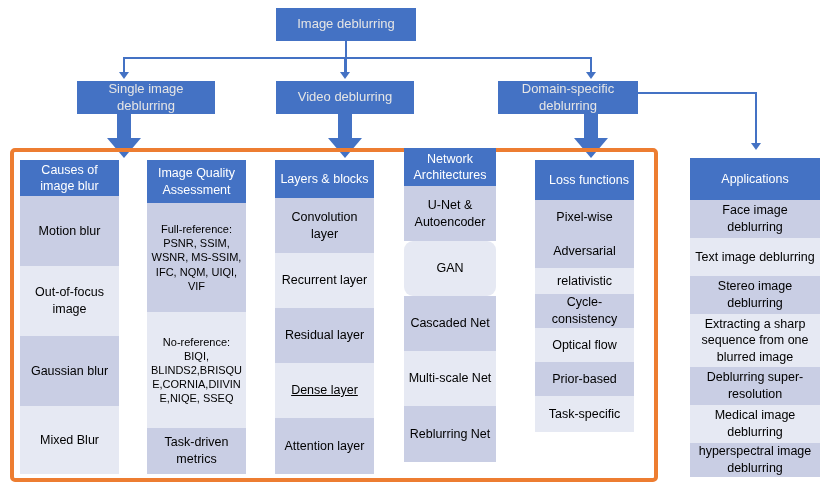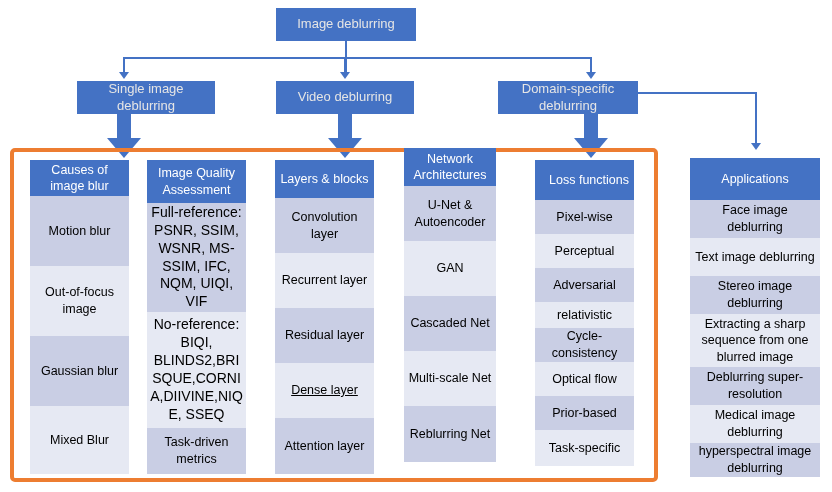--- a/index.html
+++ b/index.html
@@ -119,24 +119,24 @@
     display: flex;
     align-items: center;
     justify-content: center;
     text-align: center;
     box-sizing: border-box;
     padding: 2px 3px;
     word-break: break-word;
   }
   .cell.odd  { background: #C9CEE4; }
   .cell.even { background: #E6E9F3; }
-  .cell.dense { font-size: 14px; line-height: 1.28; }
-
-  
-  #col-causes  { left: 20px;  top: 160px; width: 99px;  height: 314px; margin-left: 10px; }
+  .cell.dense { font-size: 11px; line-height: 1.28; }
+
+  
+  #col-causes  { left: 20px;  top: 160px; width: 99px;  height: 314px; }
   #col-iqa     { left: 147px; top: 160px; width: 99px;  height: 314px; }
   #col-layers  { left: 275px; top: 160px; width: 99px;  height: 314px; }
   #col-nets    { left: 404px; top: 148px; width: 92px; height: 314px; }
   #col-loss    { left: 535px; top: 160px; width: 99px;  height: 314px; }
   #col-apps    { left: 690px; top: 158px; width: 130px; height: 319px; }
 </style>
 </head>
 <body>
 
 <div id="canvas">
@@ -199,30 +199,29 @@
     <div class="cell odd" style="height:55px;">Convolution layer</div>
     <div class="cell even" style="height:55px;">Recurrent layer</div>
     <div class="cell odd" style="height:55px;">Residual layer</div>
     <div class="cell even" style="height:55px;text-decoration:underline;">Dense layer</div>
     <div class="cell odd" style="height:56px;">Attention layer</div>
   </div>
 
   <div class="column" id="col-nets">
     <div class="col-head" style="height:38px;">Network Architectures</div>
     <div class="cell odd" style="height:55px;">U-Net &amp; Autoencoder</div>
-    <div class="cell even" style="height:55px;">GAN</div>
+    <div class="cell even" style="height:55px;border-radius:9px;">GAN</div>
     <div class="cell odd" style="height:55px;">Cascaded Net</div>
     <div class="cell even" style="height:55px;">Multi-scale Net</div>
     <div class="cell odd" style="height:56px;">Reblurring Net</div>
   </div>
 
   <div class="column" id="col-loss">
     <div class="col-head" style="height:40px;padding-left:12px;">Loss functions</div>
     <div class="cell odd" style="height:34px;">Pixel-wise</div>
-    <div class="cell even" style="height:34px;">Perceptual</div>
     <div class="cell odd" style="height:34px;">Adversarial</div>
     <div class="cell even" style="height:26px;">relativistic</div>
     <div class="cell odd" style="height:34px;">Cycle-consistency</div>
     <div class="cell even" style="height:34px;">Optical flow</div>
     <div class="cell odd" style="height:34px;">Prior-based</div>
     <div class="cell even" style="height:36px;">Task-specific</div>
   </div>
 
   <div class="column" id="col-apps">
     <div class="col-head" style="height:42px;">Applications</div>

